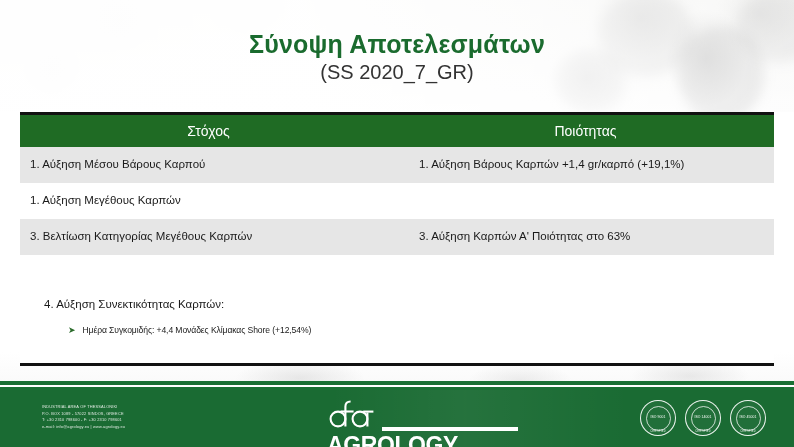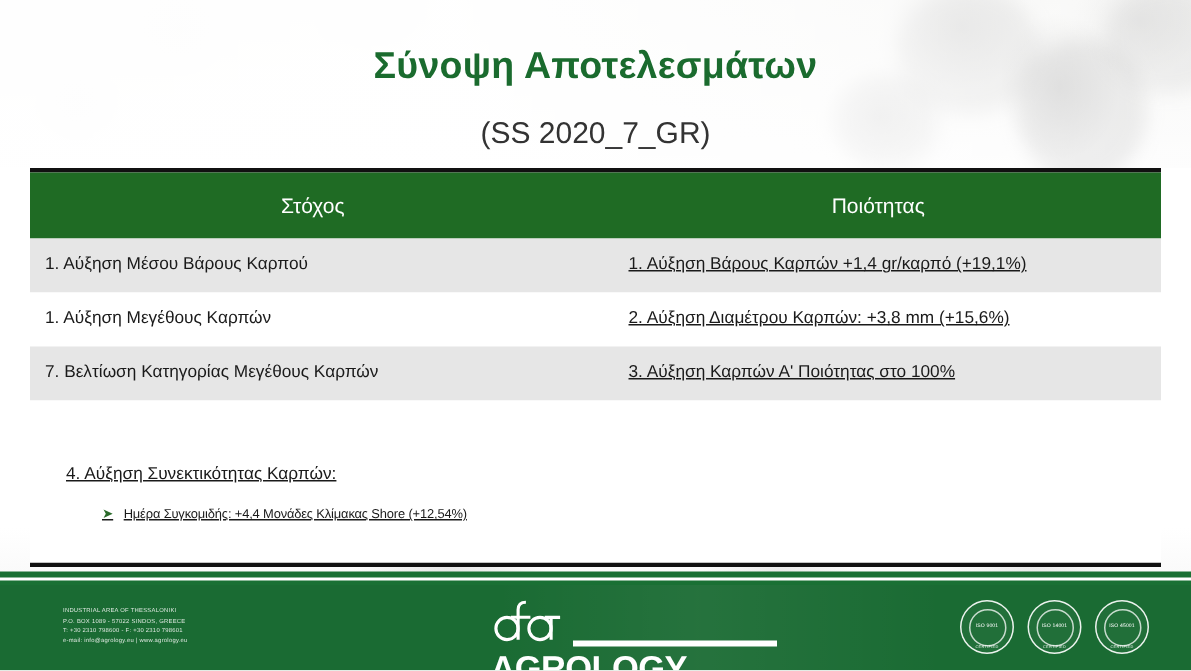--- a/index.html
+++ b/index.html
@@ -28,39 +28,39 @@
     position:absolute;left:0;top:0;width:794px;height:112px;
     background:linear-gradient(90deg,rgba(255,255,255,.93) 0%,rgba(255,255,255,.97) 38%,rgba(255,255,255,.80) 66%,rgba(255,255,255,.42) 100%);
   }
   .blob{position:absolute;border-radius:50%;filter:blur(6px);}
 
   .title-wrap{position:absolute;left:0;top:30px;width:794px;text-align:center;z-index:4;}
   .title{
     font-size:25px;font-weight:700;color:#1a6b2e;letter-spacing:.2px;line-height:1.15;
   }
   .subtitle{
-    font-size:20px;font-weight:400;color:#333333;margin-top:19px;line-height:1.15;
+    font-size:20px;font-weight:400;color:#333333;margin-top:2px;line-height:1.15;
   }
 
   
   .table{
     position:absolute;left:20px;top:112px;width:754px;
     border-top:3px solid #111;border-bottom:3px solid #111;
     z-index:3;background:#fff;
   }
-  .thead{display:flex;background:#1f6b24;height:44px;align-items:center;justify-content:flex-end;}
+  .thead{display:flex;background:#1f6b24;height:32px;align-items:center;justify-content:flex-end;}
   .thead .th{
     flex:1 1 50%;text-align:center;color:#fff;font-size:14px;font-weight:400;
   }
   .trow{display:flex;min-height:36px;align-items:center;}
   .trow.alt{background:#e6e6e6;}
   .trow.plain{background:#ffffff;}
   .td{padding:0 10px;font-size:11.5px;color:#1a1a1a;line-height:1.35;}
   .td.left{flex:0 0 375px;box-sizing:border-box;padding-left:10px;}
-  .td.right{flex:1 1 auto;box-sizing:border-box;padding-left:24px;text-decoration:underline;}
+  .td.right{flex:1 1 auto;box-sizing:border-box;padding-left:24px;}
   .trow.tall{min-height:108px;align-items:center;}
   .sub-head{margin:16px 0 12px 0;font-size:11.5px;}
   .bullet-line{
     display:flex;align-items:flex-start;gap:7px;font-size:8.6px;color:#1a1a1a;
     padding-left:24px;letter-spacing:-.1px;
   }
   .bullet-arrow{color:#2b6b2b;font-size:9px;line-height:1.25;}
 
   
   .lower-bg{
@@ -142,26 +142,25 @@
       <div class="th">Ποιότητας</div>
     </div>
 
     <div class="trow alt">
       <div class="td left">1. Αύξηση Μέσου Βάρους Καρπού</div>
       <div class="td right">1. Αύξηση Βάρους Καρπών +1,4 gr/καρπό (+19,1%)</div>
     </div>
 
     <div class="trow plain">
       <div class="td left">1. Αύξηση Μεγέθους Καρπών</div>
-      <div class="td right">2. Αύξηση Διαμέτρου Καρπών: +3,8 mm (+15,6%)</div>
     </div>
 
     <div class="trow alt">
-      <div class="td left">7. Βελτίωση Κατηγορίας Μεγέθους Καρπών</div>
-      <div class="td right">3. Αύξηση Καρπών Α' Ποιότητας στο 100%</div>
+      <div class="td left">3. Βελτίωση Κατηγορίας Μεγέθους Καρπών</div>
+      <div class="td right">3. Αύξηση Καρπών Α' Ποιότητας στο 63%</div>
     </div>
 
     <div class="trow plain tall">
       <div class="td right">
         <div class="sub-head">4. Αύξηση Συνεκτικότητας Καρπών:</div>
         <div class="bullet-line">
           <span class="bullet-arrow">➤</span>
           <span>Ημέρα Συγκομιδής: +4,4 Μονάδες Κλίμακας Shore (+12,54%)</span>
         </div>
       </div>

